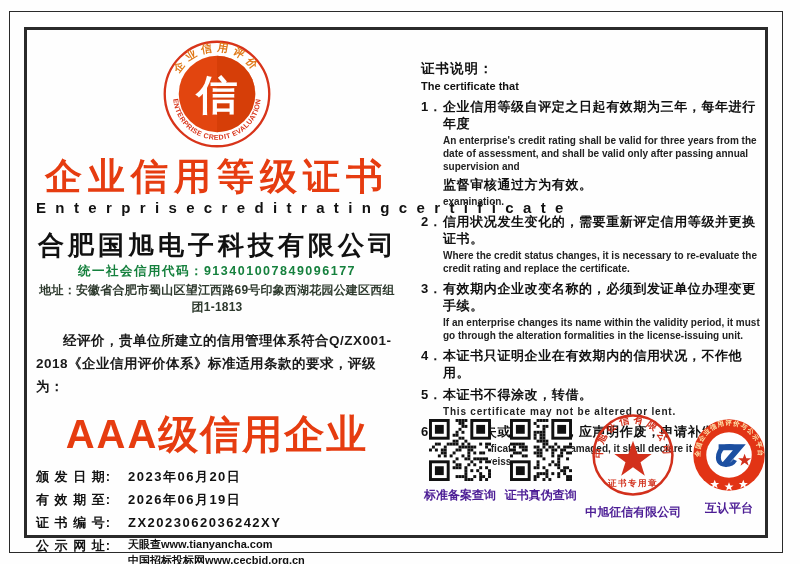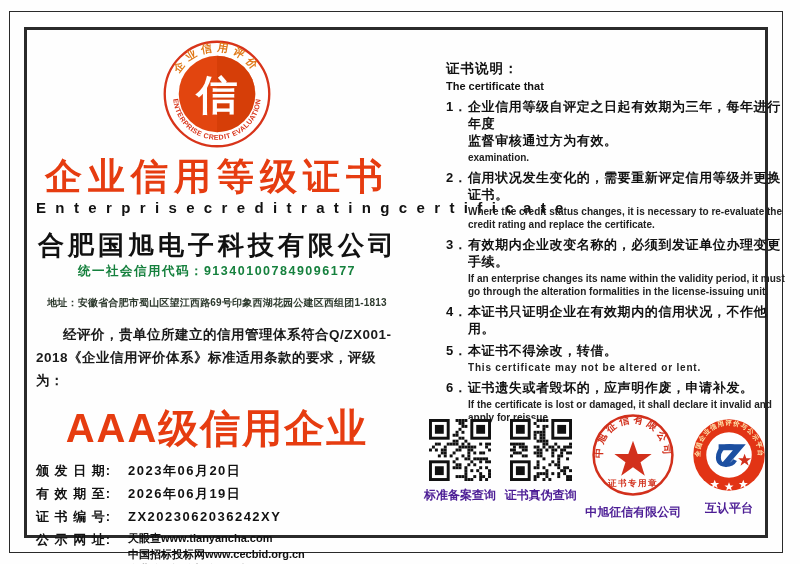--- a/index.html
+++ b/index.html
@@ -12,33 +12,33 @@
   .left-col{position:absolute;left:36px;top:38px;width:362px;}
   .emblem-wrap{text-align:center;}
   .emblem-wrap svg{width:112px;height:112px;}
   .title-cn{margin-top:2px;text-align:center;color:#e63c10;font-size:37px;font-weight:bold;
             letter-spacing:6px;line-height:42px;white-space:nowrap;}
   .title-en{text-align:center;color:#111;font-size:15px;font-weight:bold;letter-spacing:2.6px;
             line-height:19px;white-space:nowrap;}
   .company{margin-top:13px;text-align:right;font-size:26px;font-weight:bold;letter-spacing:4px;
            line-height:30px;white-space:nowrap;color:#111;}
   .code-line{margin-top:3px;text-align:center;font-size:12.5px;font-weight:bold;letter-spacing:1.5px;color:#15803d;}
-  .addr-line{margin-top:16px;text-align:center;font-size:10px;font-weight:bold;letter-spacing:0.2px;color:#2e3a2e;}
+  .addr-line{margin-top:2px;text-align:center;font-size:12px;font-weight:bold;letter-spacing:0.2px;color:#2e3a2e;}
   .eval-par{margin-top:13px;font-size:13.5px;font-weight:bold;line-height:23px;text-indent:2em;
             letter-spacing:0.5px;color:#1a1a1a;}
   .rating{margin-top:12px;text-align:center;color:#e63c10;font-size:40px;font-weight:bold;
           letter-spacing:2px;line-height:48px;}
   .info-rows{margin-top:10px;}
   .info-row{display:flex;font-size:13px;font-weight:bold;line-height:17px;margin-bottom:6px;color:#111;}
   .info-row .lbl{width:92px;flex:none;letter-spacing:1px;}
   .info-row .val{letter-spacing:1.5px;}
   .site-list div{font-size:11px;font-weight:bold;letter-spacing:0;line-height:14.5px;margin-bottom:1px;}
 
   
-  .right-col{position:absolute;left:446px;top:60px;width:348px;}
+  .right-col{position:absolute;left:421px;top:60px;width:348px;}
   .notes-title{font-size:13.5px;font-weight:bold;letter-spacing:1px;color:#111;}
   .notes-sub{font-size:11px;font-weight:bold;margin-top:2px;margin-bottom:6px;color:#111;}
   .note-item{margin-bottom:5px;}
   .note-cn{font-size:13px;font-weight:bold;letter-spacing:0.6px;line-height:17px;color:#111;display:flex;}
   .note-num{flex:none;width:22px;}
   .note-en{font-size:10px;font-weight:600;line-height:13px;margin:2px 0 3px 22px;color:#222;}
   .note-en.spread{letter-spacing:0.8px;}
 
   
   .footer{position:absolute;left:424px;top:412px;width:344px;display:flex;justify-content:space-between;}
@@ -112,20 +112,21 @@
 
   <div class="right-col">
     <div class="notes-title">证书说明：</div>
     <div class="notes-sub">The certificate that</div>
 
     <div class="note-item">
       <div class="note-cn">
           <span class="note-num">1．</span>
           <span>企业信用等级自评定之日起有效期为三年，每年进行年度</span>
         </div>
+      <div class="note-en">An enterprise's credit rating shall be valid for three years from the date of assessment, and shall be valid only after passing annual supervision and</div>
       <div class="note-cn">
           <span class="note-num"></span>
           <span>监督审核通过方为有效。</span>
         </div>
       <div class="note-en">examination.</div>
     </div>
 
     <div class="note-item">
       <div class="note-cn">
           <span class="note-num">2．</span>

